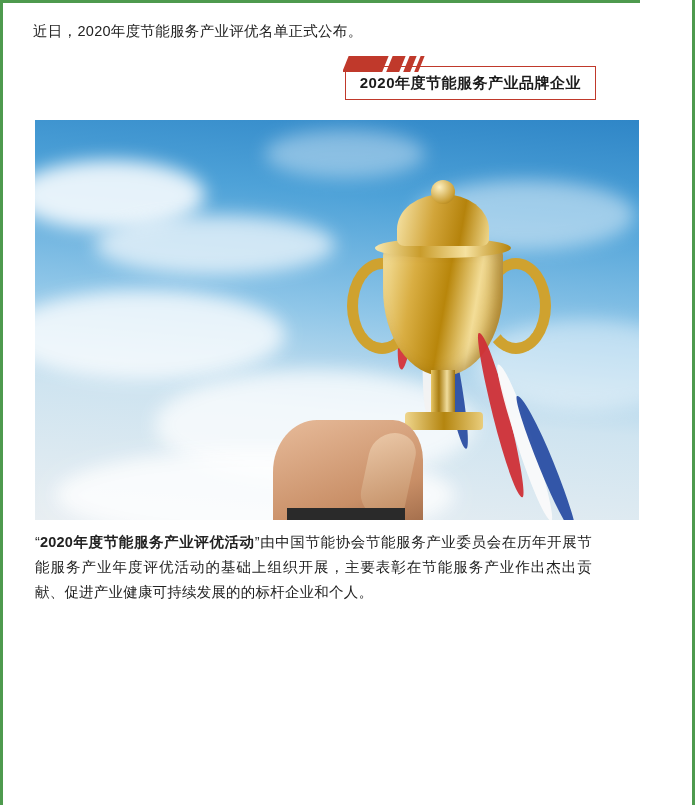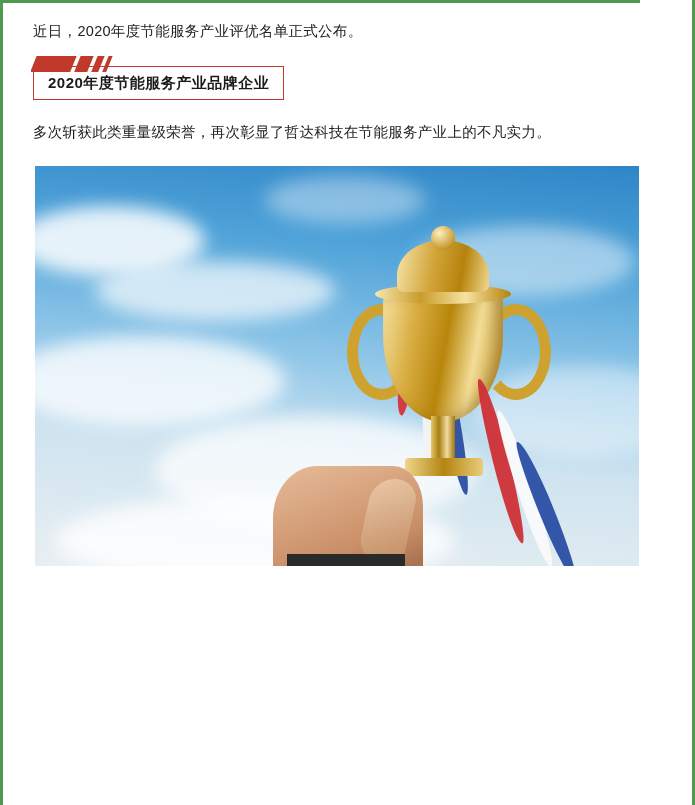--- a/index.html
+++ b/index.html
@@ -56,21 +56,21 @@
   }
   p.para {
     margin: 0 0 22px 0;
     font-size: 14.5px;
     line-height: 1.7;
     color: #222222;
     letter-spacing: 0.3px;
   }
   .award-row {
     display: flex;
-    justify-content: flex-start;
+    justify-content: flex-end;
     margin: 0 0 20px 0;
   }
   .award-badge {
     position: relative;
     display: inline-block;
     border: 1px solid #c0392b;
     padding: 7px 14px 6px 14px;
     font-size: 15px;
     font-weight: bold;
     color: #1b1b1b;
@@ -256,21 +256,20 @@
             <i></i>
             <i></i>
             <i></i>
         </span>
         <span>2020年度节能服务产业品牌企业</span>
       </div>
     </div>
 
 
 
-    <p class="para">多次斩获此类重量级荣誉，再次彰显了哲达科技在节能服务产业上的不凡实力。</p>
 
     <div class="photo">
       <div class="cloud c8"></div>
       <div class="cloud c1"></div>
       <div class="cloud c5"></div>
       <div class="cloud c2"></div>
       <div class="cloud c3"></div>
       <div class="cloud c6"></div>
       <div class="cloud c4"></div>
       <div class="cloud c7"></div>
@@ -291,15 +290,18 @@
         <div class="ribbon r-white2"></div>
         <div class="ribbon r-blue2"></div>
       </div>
 
       <div class="hand"></div>
       <div class="thumb"></div>
       <div class="arm"></div>
       <div class="sleeve"></div>
     </div>
 
+    <p class="caption">
+      <span>“</span><b>2020年度节能服务产业评优活动</b><span>”</span><span>由中国节能协会节能服务产业委员会在历年开展节能服务产业年度评优活动的基础上组织开展，主要表彰在节能服务产业作出杰出贡献、促进产业健康可持续发展的的标杆企业和个人。</span>
+    </p>
 
   </div>
 </div>
 
 </body></html>

